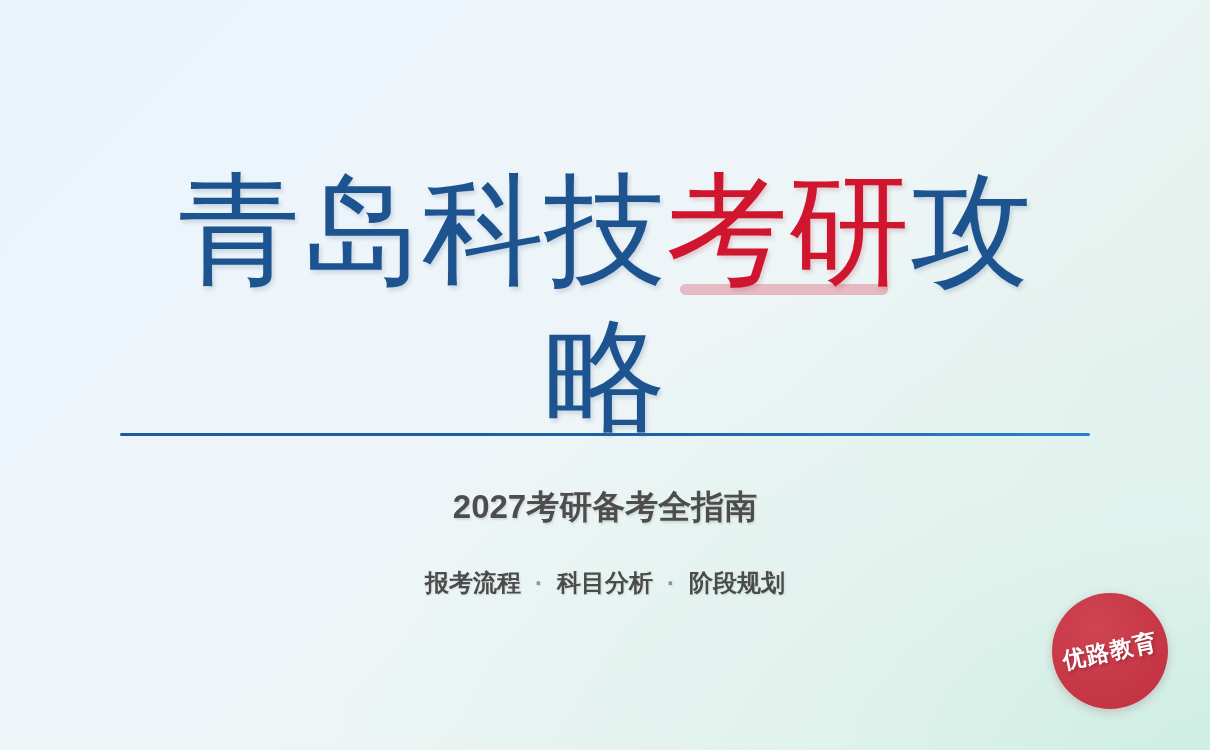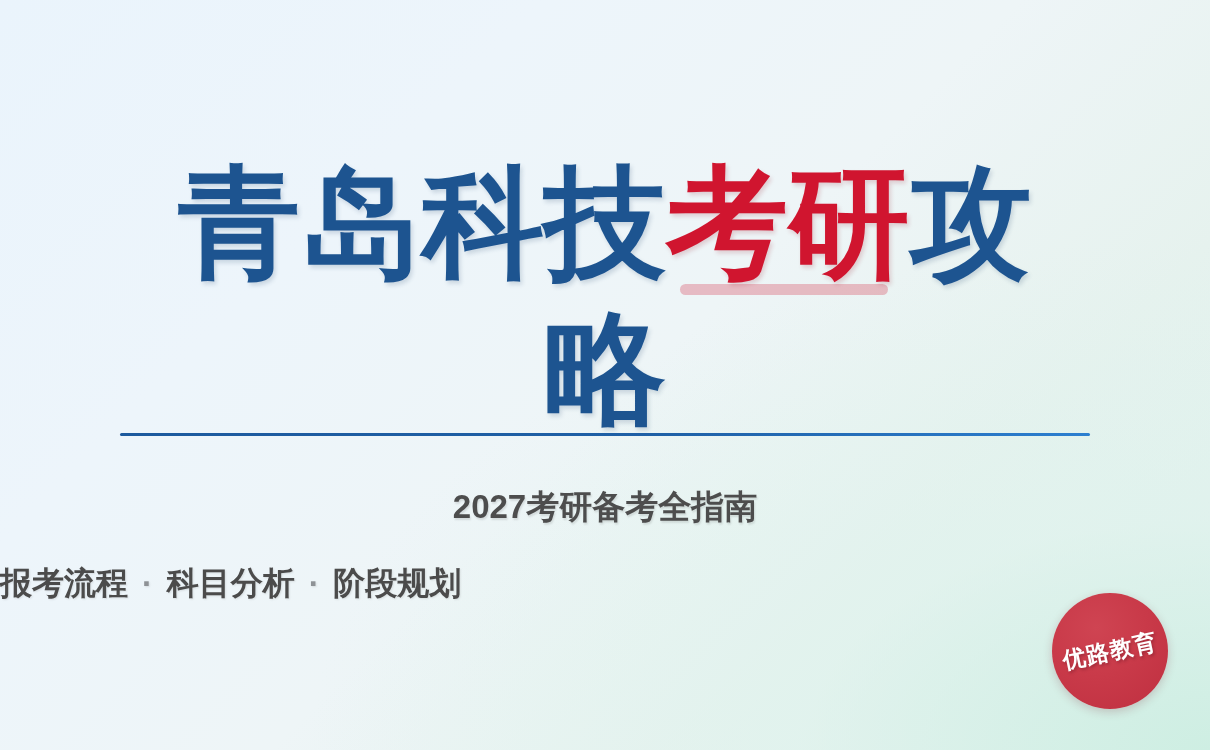--- a/index.html
+++ b/index.html
@@ -30,24 +30,24 @@
     position: absolute;
     left: 0;
     right: 0;
     top: 142px;
     text-align: center;
     padding: 0 120px;
     box-sizing: border-box;
   }
 
   .main-title {
-    margin: 8px;
+    margin: 15px;
     font-size: 122px;
     line-height: 146px;
-    font-weight: bold;
+    font-weight: normal;
     letter-spacing: 0px;
     color: #1d5490;
     text-shadow: 2px 3px 4px rgba(40,70,110,0.18);
     white-space: normal;
     word-break: break-all;
   }
 
   .main-title .accent {
     color: #d0152f;
     position: relative;
@@ -88,22 +88,22 @@
     color: #4d4d4d;
     text-shadow: 1px 2px 2px rgba(60,60,60,0.14);
   }
 
   
   .tagline {
     position: absolute;
     left: 0;
     right: 0;
     top: 563px;
-    text-align: left;
-    font-size: 32px;
+    text-align: center;
+    font-size: 24px;
     line-height: 40px;
     font-weight: bold;
     color: #4b4b4b;
     text-shadow: 1px 1px 2px rgba(60,60,60,0.12);
   }
   .tagline .sep {
     color: #8e9296;
     margin: 0 14px;
     font-weight: bold;
   }

